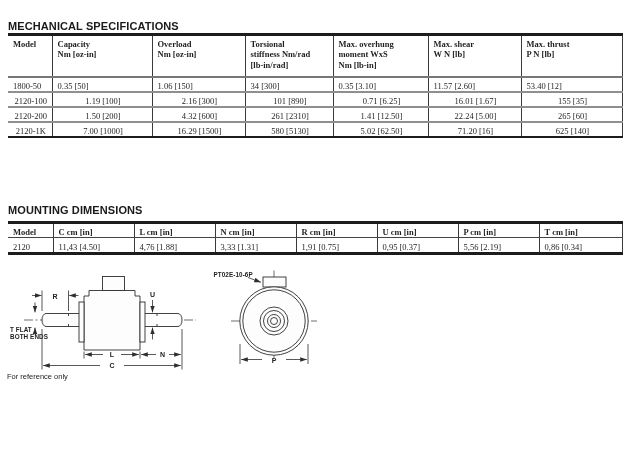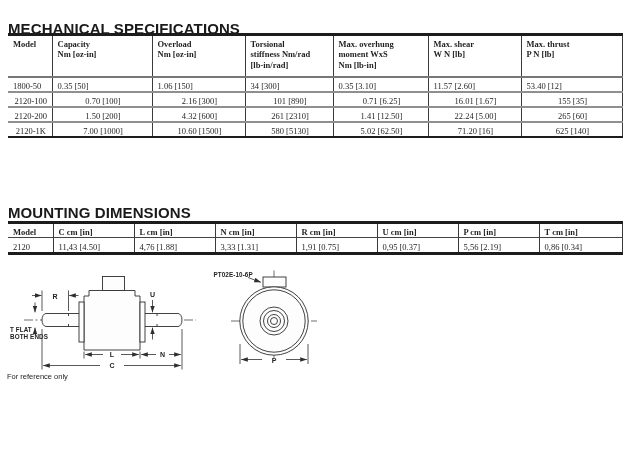--- a/index.html
+++ b/index.html
@@ -2,21 +2,21 @@
 <html><head>
 <meta charset="utf-8">
 <style>
   html,body{margin:0;padding:0;background:#fff;}
   *{box-sizing:border-box;}
   #page{
     position:relative;width:630px;height:467px;background:#ffffff;
     font-family:"Liberation Sans",sans-serif;color:#222;overflow:hidden;
   }
   .sec-title{
-    position:absolute;left:8px;font-size:15px;font-weight:bold;color:#1a1a1a;
+    position:absolute;left:8px;font-size:11px;font-weight:bold;color:#1a1a1a;
     letter-spacing:0.1px;white-space:nowrap;
   }
   #title-mech{top:20px;}
   #title-mount{top:204px;}
   table.spec{
     position:absolute;left:8px;border-collapse:collapse;table-layout:fixed;width:614px;
     font-size:8.5px;color:#1f1f1f;
   }
   table.spec th, table.spec td{
     border-right:1px solid #3a3a3a;padding:3px 3px 0 5px;text-align:left;overflow:hidden;font-family:Liberation Serif, serif;
@@ -88,40 +88,40 @@
           <td>1800-50</td>
           <td>0.35 [50]</td>
           <td>1.06 [150]</td>
           <td>34 [300]</td>
           <td>0.35 [3.10]</td>
           <td>11.57 [2.60]</td>
           <td>53.40 [12]</td>
         </tr>
         <tr>
           <td>2120-100</td>
-          <td>0.70 [100]</td>
+          <td>1.19 [100]</td>
           <td>2.16 [300]</td>
           <td>101 [890]</td>
           <td>0.71 [6.25]</td>
           <td>16.01 [1.67]</td>
           <td>155 [35]</td>
         </tr>
         <tr>
           <td>2120-200</td>
           <td>1.50 [200]</td>
           <td>4.32 [600]</td>
           <td>261 [2310]</td>
           <td>1.41 [12.50]</td>
           <td>22.24 [5.00]</td>
           <td>265 [60]</td>
         </tr>
         <tr>
           <td>2120-1K</td>
           <td>7.00 [1000]</td>
-          <td>10.60 [1500]</td>
+          <td>16.29 [1500]</td>
           <td>580 [5130]</td>
           <td>5.02 [62.50]</td>
           <td>71.20 [16]</td>
           <td>625 [140]</td>
         </tr>
       </tbody>
   </table>
 
   <div class="sec-title" id="title-mount">MOUNTING DIMENSIONS</div>
 

